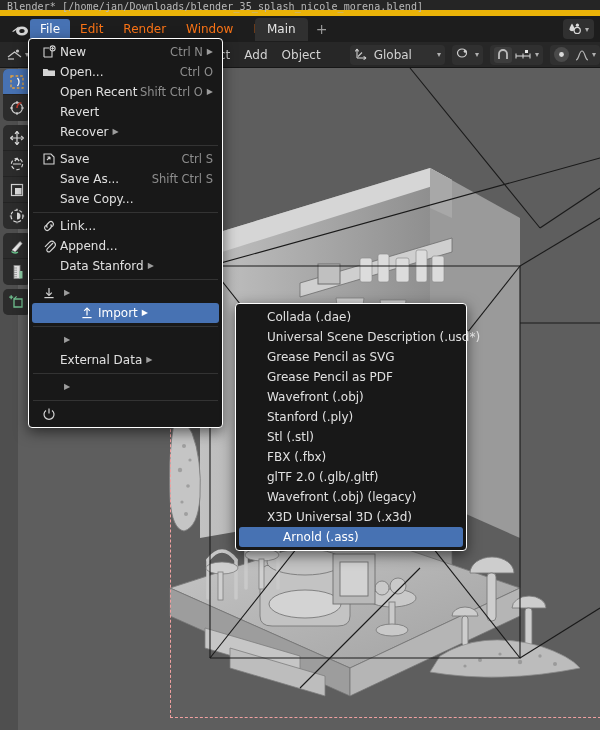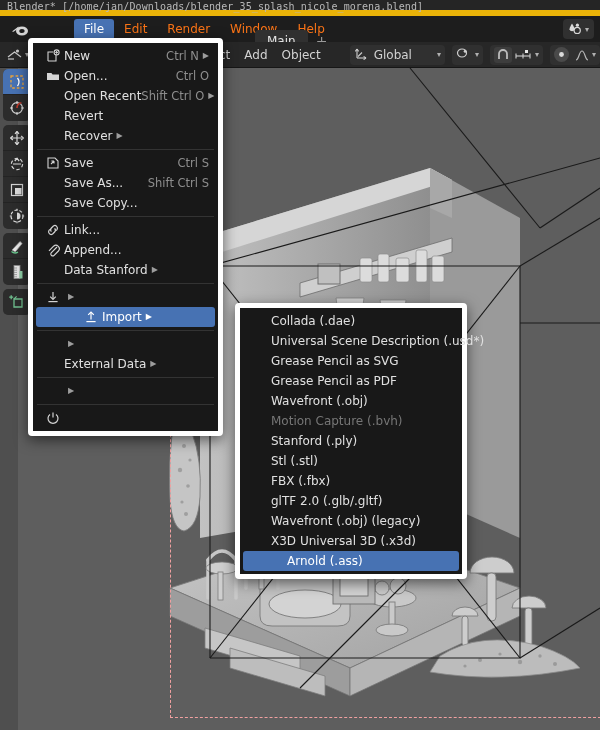--- a/index.html
+++ b/index.html
@@ -25,28 +25,28 @@
   }
 
   
   .topbar {
     position: absolute; left: 0; top: 16px; width: 600px; height: 26px;
     background: #1d1d1d;
   }
   .blender-logo {
     position: absolute; left: 10px; top: 4px; width: 20px; height: 18px;
   }
-  .menu-strip { position: absolute; left: 30px; top: 0; height: 26px; display: flex; align-items: center; margin-left: 44px; }
+  .menu-strip { position: absolute; left: 30px; top: 0; height: 26px; display: flex; align-items: center; }
   .menu-item {
     font-size: 12px; color: #f97316; padding: 3px 10px 4px 10px;
     border-radius: 3px; cursor: default; line-height: 14px;
   }
   .menu-item.active { background: #4772b3; color: #ffffff; }
 
-  .ws-tabs { position: absolute; left: 255px; top: 12px; height: 26px; display: flex; align-items: center; }
+  .ws-tabs { position: absolute; left: 255px; top: 0; height: 26px; display: flex; align-items: center; }
   .ws-tab {
     font-size: 12px; color: #e4e4e4; background: #303030;
     padding: 4px 12px 5px 12px; border-radius: 4px 4px 0 0;
     line-height: 14px;
   }
   .ws-add { font-size: 14px; color: #9a9a9a; padding: 0 8px; line-height: 20px; }
 
   .tb-right { position: absolute; right: 6px; top: 3px; display: flex; align-items: center; gap: 4px; }
   .tb-btn {
     background: #303030; border-radius: 4px; height: 20px;
@@ -96,21 +96,21 @@
     background: #4f4f4f;
   }
   .render-border {
     position: absolute; left: 170px; top: -60px; right: -6px; height: 710px;
     border: 1px dashed #f0a0a0;
     border-top: none;
   }
 
   
   .dropdown {
-    position: absolute; background: #181818; border: 5px solid #ffffff;
+    position: absolute; background: #181818; border: 1px solid #ffffff;
     border-radius: 4px; box-shadow: 0 4px 14px rgba(0,0,0,.55);
     padding: 3px 0; z-index: 50;
   }
   #file-menu { left: 28px; top: 38px; width: 195px; }
   #export-menu { left: 235px; top: 303px; width: 232px; }
 
   .mi {
     position: relative; display: flex; align-items: center;
     height: 20px; padding: 0 6px 0 6px; margin: 0 3px; border-radius: 3px;
   }
@@ -635,23 +635,20 @@
       </div>
     <div class="mi sub-item">
       <span class="mi-label">Grease Pencil as SVG</span>
       </div>
     <div class="mi sub-item">
       <span class="mi-label">Grease Pencil as PDF</span>
       </div>
     <div class="mi sub-item">
       <span class="mi-label">Wavefront (.obj)</span>
       </div>
-    <div class="mi sub-item disabled">
-      <span class="mi-label">Motion Capture (.bvh)</span>
-      </div>
     <div class="mi sub-item">
       <span class="mi-label">Stanford (.ply)</span>
       </div>
     <div class="mi sub-item">
       <span class="mi-label">Stl (.stl)</span>
       </div>
     <div class="mi sub-item">
       <span class="mi-label">FBX (.fbx)</span>
       </div>
     <div class="mi sub-item">

